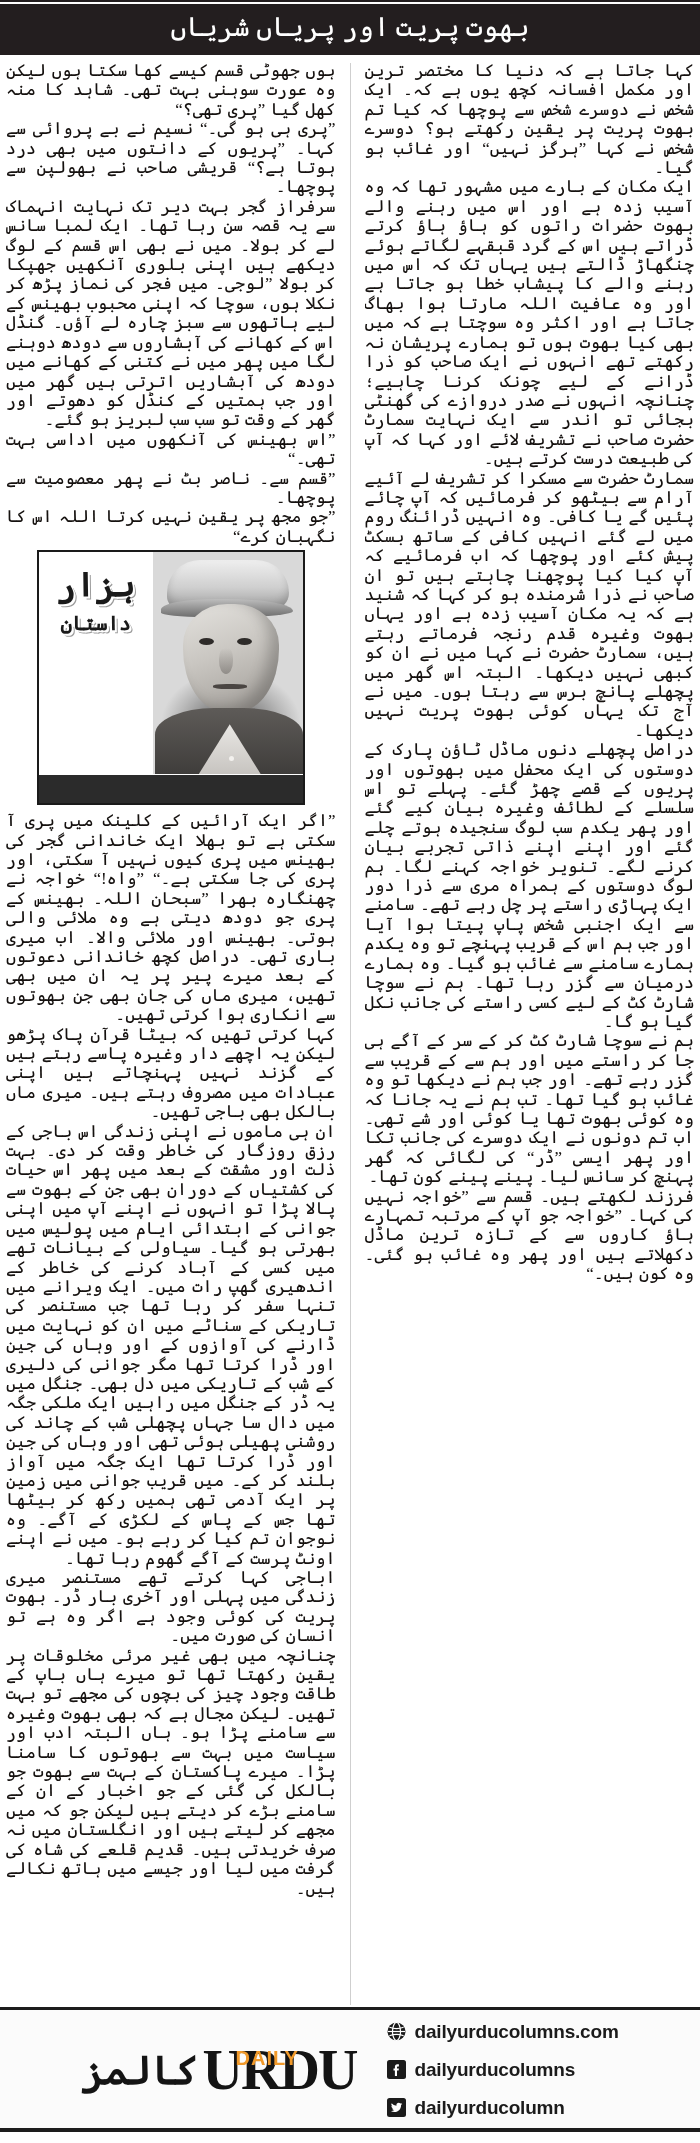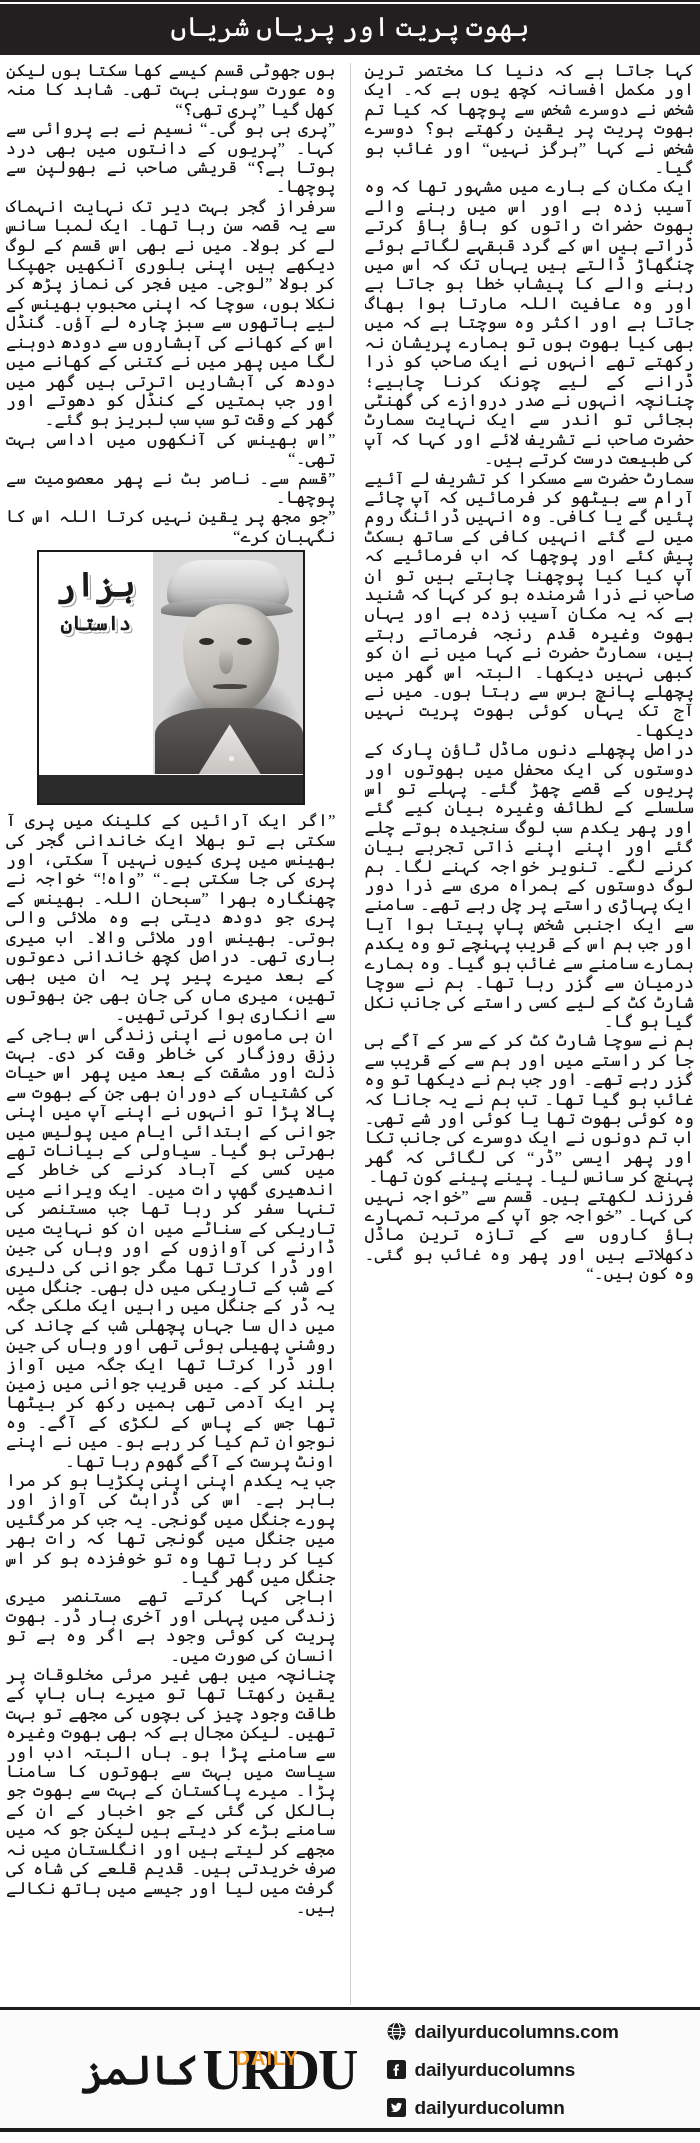--- a/index.html
+++ b/index.html
@@ -371,22 +371,22 @@
             </div>
             <div class="logo-text">
               <div class="lt1">ہزار</div>
               <div class="lt2">داستان</div>
             </div>
             <div class="logo-footbar"></div>
           </div>
         </div>
 
         <p class="para">”اگر ایک آرائیں کے کلینک میں پری آ سکتی ہے تو بھلا ایک خاندانی گجر کی بھینس میں پری کیوں نہیں آ سکتی، اور پری کی جا سکتی ہے۔“ ”واہ!“ خواجہ نے چھنگارہ بھرا ”سبحان اللہ۔ بھینس کے پری جو دودھ دیتی ہے وہ ملائی والی ہوتی۔ بھینس اور ملائی والا۔ اب میری باری تھی۔ دراصل کچھ خاندانی دعوتوں کے بعد میرے پیر پر یہ ان میں بھی تھیں، میری ماں کی جان بھی جن بھوتوں سے انکاری ہوا کرتی تھیں۔</p>
+        <p class="para">کہا کرتی تھیں کہ بیٹا قرآن پاک پڑھو لیکن یہ اچھے دار وغیرہ پاسے رہتے ہیں کے گزند نہیں پہنچاتے ہیں اپنی عبادات میں مصروف رہتے ہیں۔ میری ماں بالکل بھی باجی تھیں۔</p>
         <p class="para">ان ہی ماموں نے اپنی زندگی اس باجی کے رزق روزگار کی خاطر وقت کر دی۔ بہت ذلت اور مشقت کے بعد میں پھر اس حیات کی کشتیاں کے دوران بھی جن کے بھوت سے پالا پڑا تو انہوں نے اپنے آپ میں اپنی جوانی کے ابتدائی ایام میں پولیس میں بھرتی ہو گیا۔ سیاولی کے بیانات تھے میں کسی کے آباد کرنے کی خاطر کے اندھیری گھپ رات میں۔ ایک ویرانے میں تنہا سفر کر رہا تھا جب مستنصر کی تاریکی کے سناٹے میں ان کو نہایت میں ڈارنے کی آوازوں کے اور وہاں کی جین اور ڈرا کرتا تھا مگر جوانی کی دلیری کے شب کے تاریکی میں دل بھی۔ جنگل میں یہ ڈر کے جنگل میں راہیں ایک ملکی جگہ میں دال سا جہاں پچھلی شب کے چاند کی روشنی پھیلی ہوئی تھی اور وہاں کی جین اور ڈرا کرتا تھا ایک جگہ میں آواز بلند کر کے۔ میں قریب جوانی میں زمین پر ایک آدمی تھی ہمیں رکھ کر بیٹھا تھا جس کے پاس کے لکڑی کے آگے۔ وہ نوجوان تم کیا کر رہے ہو۔ میں نے اپنے اونٹ پرست کے آگے گھوم رہا تھا۔</p>
-        <p class="para">جب یہ یکدم اپنی اپنی پکڑیا ہو کر مرا باہر ہے۔ اس کی ڈراہٹ کی آواز اور پورے جنگل میں گونجی۔ یہ جب کر مرگئیں میں جنگل میں گونجی تھا کہ رات بھر کیا کر رہا تھا وہ تو خوفزدہ ہو کر اس جنگل میں گھر گیا۔</p>
         <p class="para">اباجی کہا کرتے تھے مستنصر میری زندگی میں پہلی اور آخری بار ڈر۔ بھوت پریت کی کوئی وجود ہے اگر وہ ہے تو انسان کی صورت میں۔</p>
         <p class="para">چنانچہ میں بھی غیر مرئی مخلوقات پر یقین رکھتا تھا تو میرے ہاں باپ کے طاقت وجود چیز کی بچوں کی مجھے تو بہت تھیں۔ لیکن مجال ہے کہ بھی بھوت وغیرہ سے سامنے پڑا ہو۔ ہاں البتہ ادب اور سیاست میں بہت سے بھوتوں کا سامنا پڑا۔ میرے پاکستان کے بہت سے بھوت جو بالکل کی گئی کے جو اخبار کے ان کے سامنے بڑے کر دیتے ہیں لیکن جو کہ میں مجھے کر لیتے ہیں اور انگلستان میں نہ صرف خریدتی ہیں۔ قدیم قلعے کی شاہ کی گرفت میں لیا اور جیسے میں ہاتھ نکالے ہیں۔</p>
         <p class="para"></p>
       </div>
 
     </div>
   </div>
 
   <div class="footer-rule-top"></div>
 

